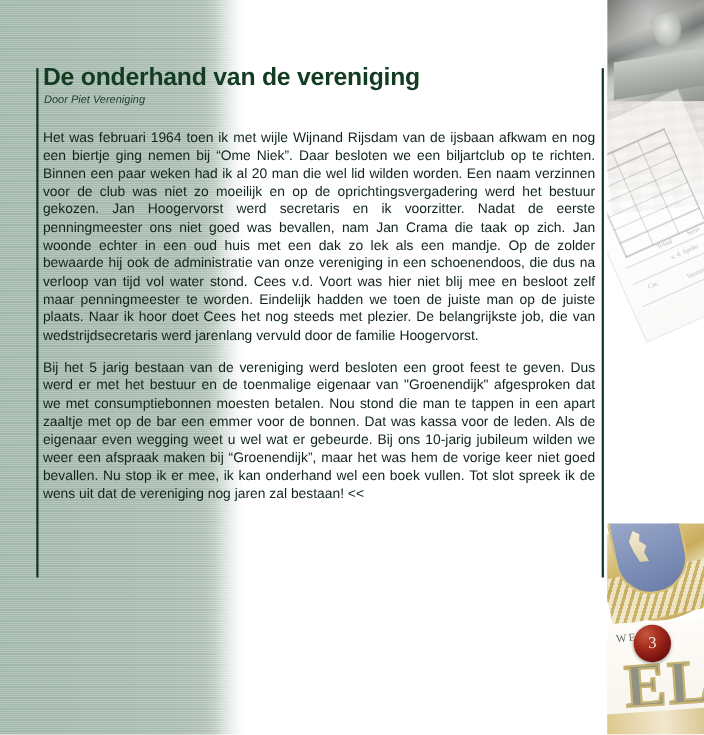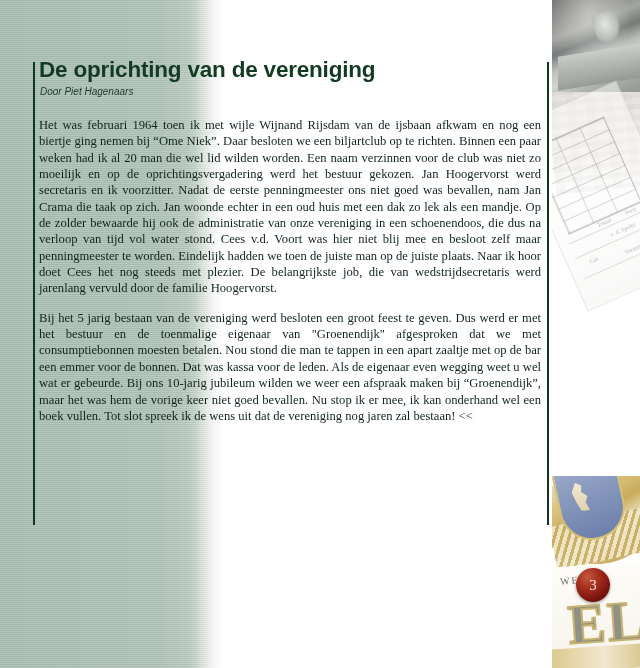--- a/index.html
+++ b/index.html
@@ -330,21 +330,21 @@
     font-style: italic;
     font-size: 10px;
     line-height: 13px;
     color: #1d3a29;
   }
   .body-copy {
     margin-top: 19px;
   }
   .body-copy p {
     margin: 0 0 13px 0;
-    font-family: Liberation Serif, serif;
+    font-family: Liberation Sans, sans-serif;
     font-size: 12.6px;
     line-height: 16.35px;
     text-align: justify;
     color: #11241a;
   }
   .body-copy p:last-child { margin-bottom: 16px; }
 </style>
 </head>
 <body>
 
@@ -384,22 +384,22 @@
       <div class="page-ball">
         <span>3</span>
       </div>
     </div>
   </div>
 
   <div class="rule-left"></div>
   <div class="rule-right"></div>
 
   <div class="article">
-    <h1 class="headline">De oprichting van de vereniging</h1>
-    <div class="byline">Door Piet Hagenaars</div>
+    <h1 class="headline">De onderhand van de vereniging</h1>
+    <div class="byline">Door Piet Vereniging</div>
 
     <div class="body-copy">
       <p>Het was februari 1964 toen ik met wijle Wijnand Rijsdam van de ijsbaan afkwam en nog een biertje ging nemen bij “Ome Niek”. Daar besloten we een biljartclub op te richten. Binnen een paar weken had ik al 20 man die wel lid wilden worden. Een naam verzinnen voor de club was niet zo moeilijk en op de oprichtingsvergadering werd het bestuur gekozen. Jan Hoogervorst werd secretaris en ik voorzitter. Nadat de eerste penningmeester ons niet goed was bevallen, nam Jan Crama die taak op zich. Jan woonde echter in een oud huis met een dak zo lek als een mandje. Op de zolder bewaarde hij ook de administratie van onze vereniging in een schoenendoos, die dus na verloop van tijd vol water stond. Cees v.d. Voort was hier niet blij mee en besloot zelf maar penningmeester te worden. Eindelijk hadden we toen de juiste man op de juiste plaats. Naar ik hoor doet Cees het nog steeds met plezier. De belangrijkste job, die van wedstrijdsecretaris werd jarenlang vervuld door de familie Hoogervorst.</p>
       <p>Bij het 5 jarig bestaan van de vereniging werd besloten een groot feest te geven. Dus werd er met het bestuur en de toenmalige eigenaar van "Groenendijk" afgesproken dat we met consumptiebonnen moesten betalen. Nou stond die man te tappen in een apart zaaltje met op de bar een emmer voor de bonnen. Dat was kassa voor de leden. Als de eigenaar even wegging weet u wel wat er gebeurde. Bij ons 10-jarig jubileum wilden we weer een afspraak maken bij “Groenendijk”, maar het was hem de vorige keer niet goed bevallen. Nu stop ik er mee, ik kan onderhand wel een boek vullen. Tot slot spreek ik de wens uit dat de vereniging nog jaren zal bestaan! &lt;&lt;</p>
     </div>
   </div>
 
 </div>
 
 </body></html>

